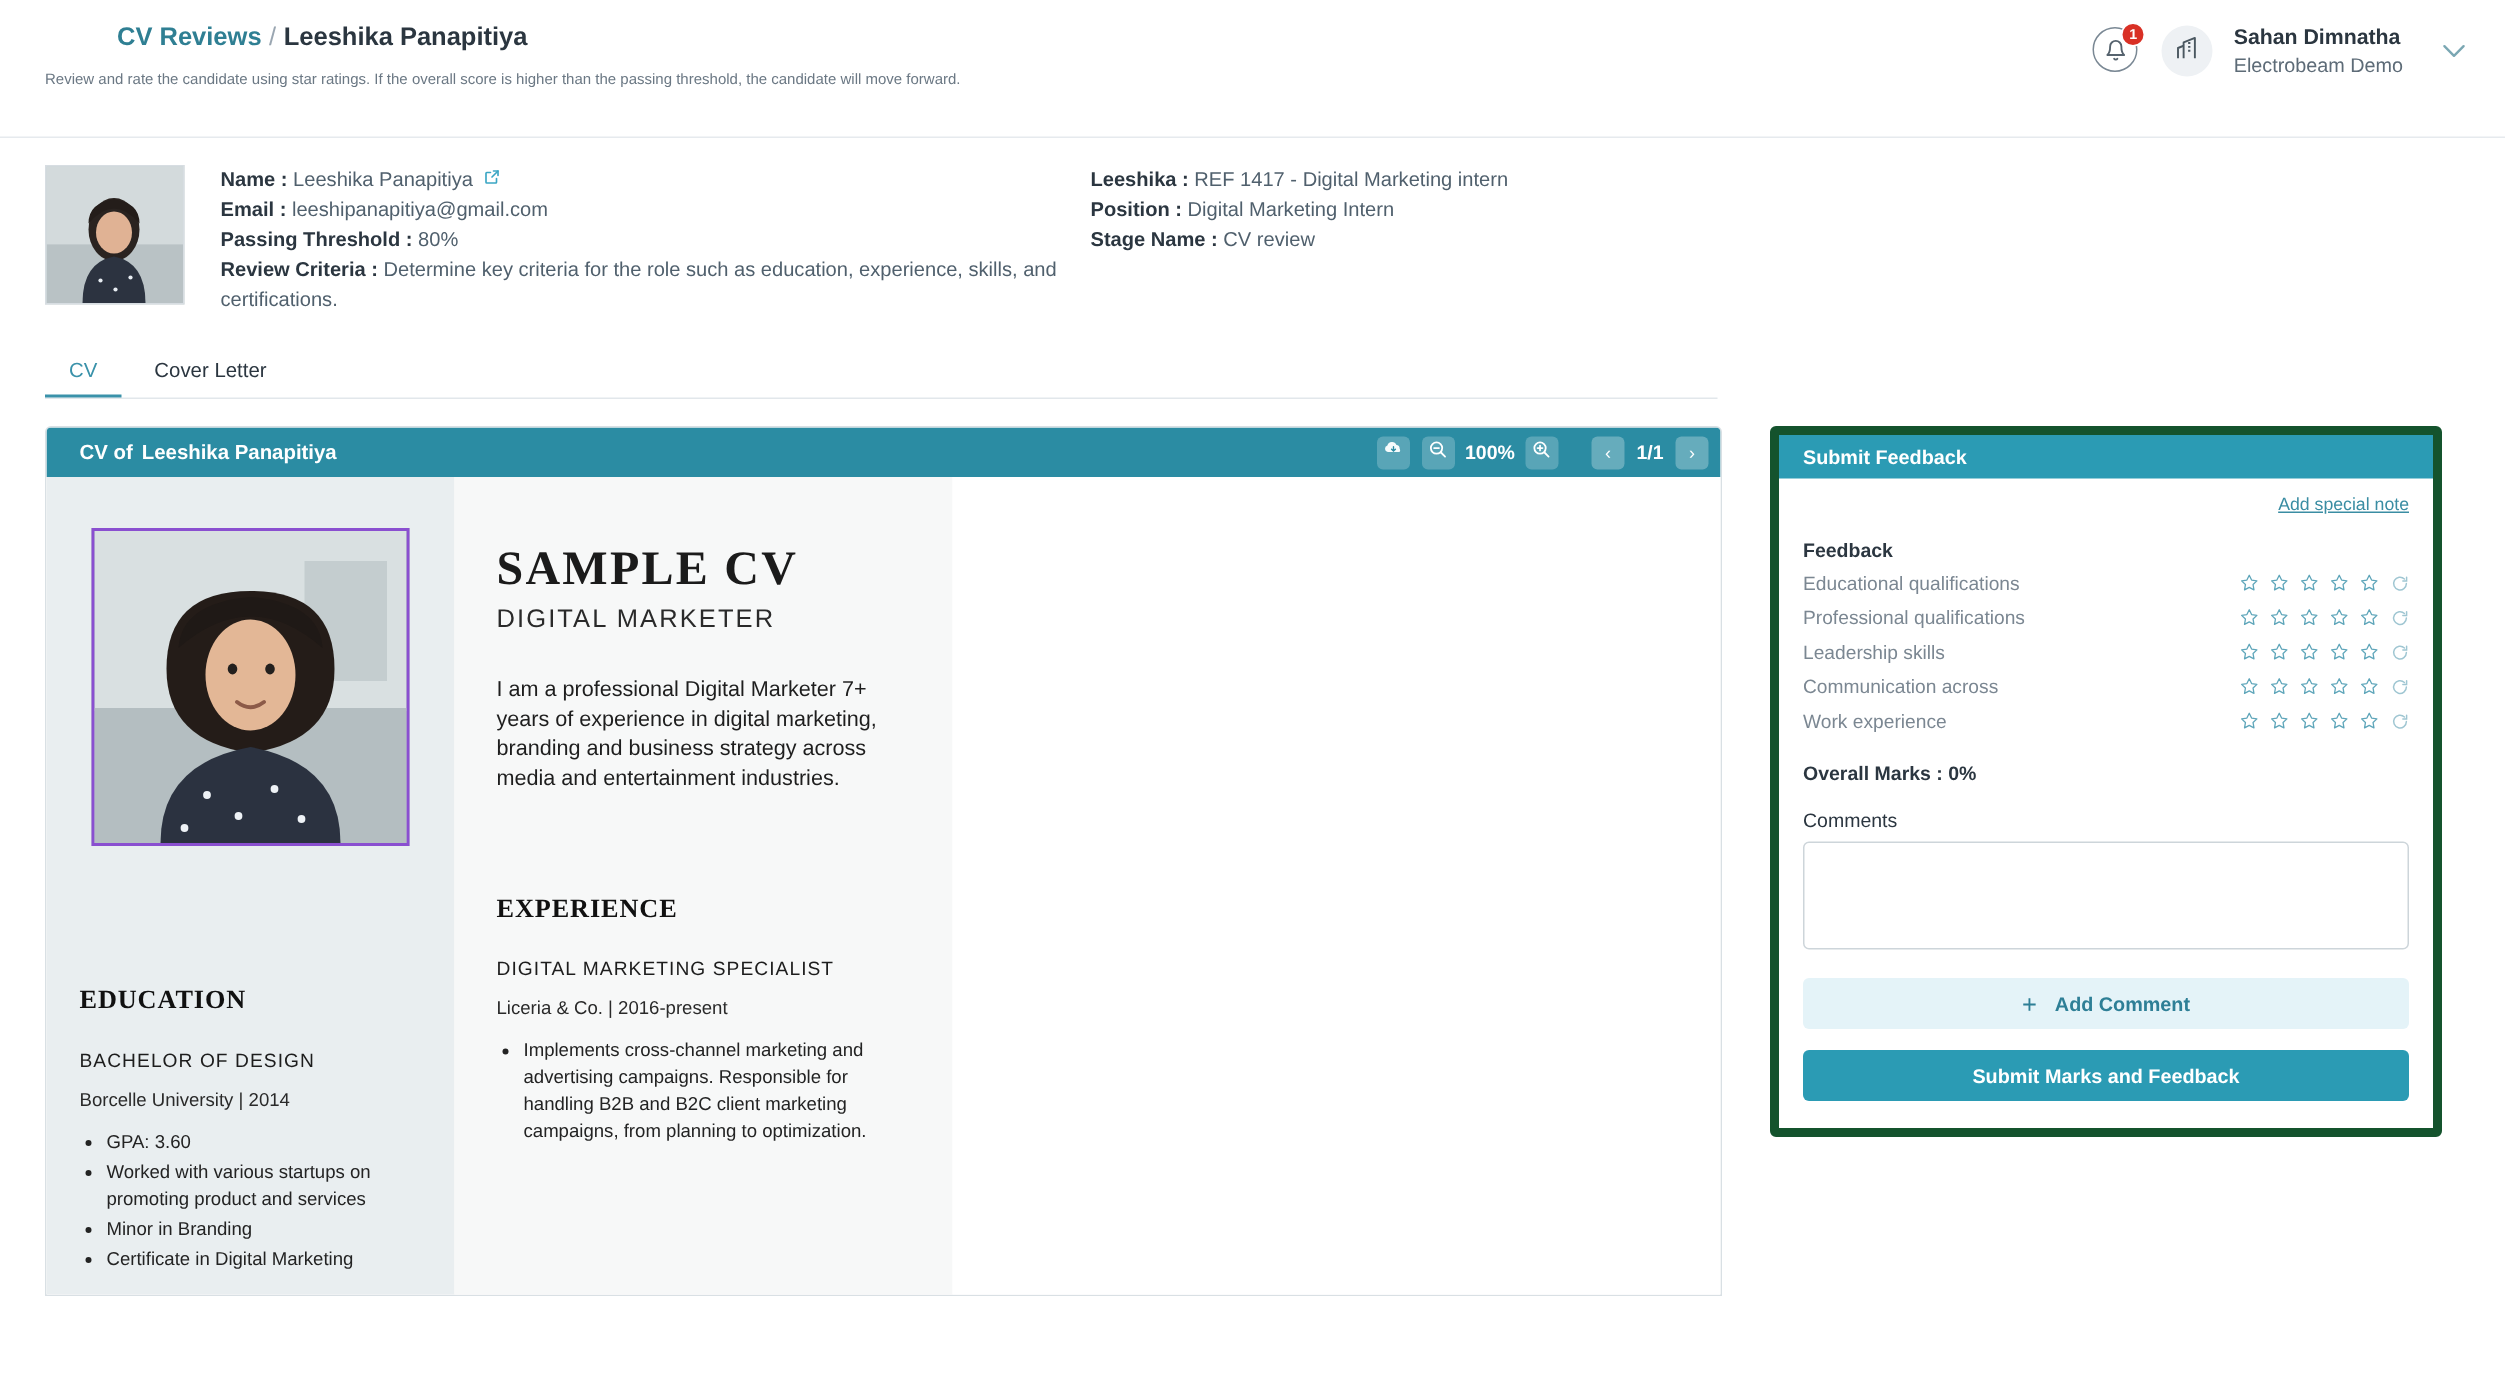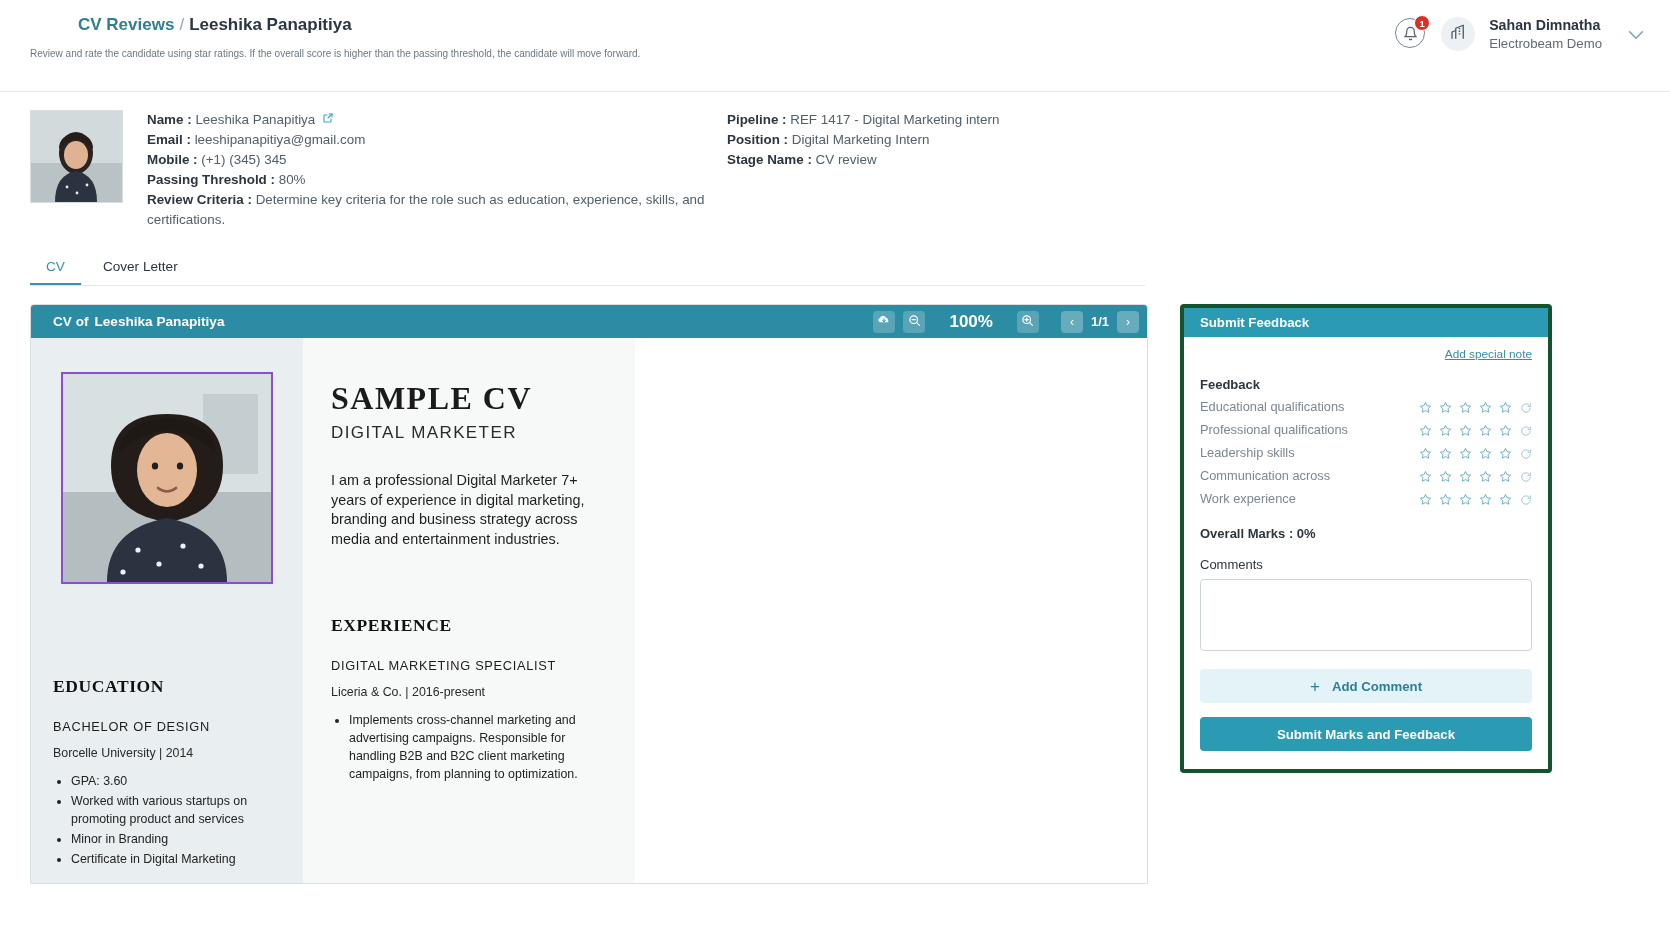--- a/index.html
+++ b/index.html
@@ -117,21 +117,21 @@
   }
   .viewer-title { font-size: 13.6px; font-weight: bold; }
   .viewer-title .nm { margin-left: 6px; }
   .bar-spacer { flex: 1; }
   .tool-btn {
     width: 22px; height: 22px; border-radius: 4px;
     background: rgba(255,255,255,0.22);
     display: flex; align-items: center; justify-content: center;
     margin: 0 4px; cursor: pointer;
   }
-  .zoom-level { font-size: 17px; font-weight: bold; margin: 0 20px; }
+  .zoom-level { font-size: 13px; font-weight: bold; margin: 0 3px; }
   .page-nav { display: flex; align-items: center; margin-left: 18px; }
   .nav-btn {
     width: 22px; height: 22px; border-radius: 4px;
     background: rgba(255,255,255,0.28);
     display: flex; align-items: center; justify-content: center;
     cursor: pointer; font-size: 12px; color: #fff;
   }
   .page-count { font-size: 13px; font-weight: bold; margin: 0 8px; }
 
   
@@ -184,22 +184,22 @@
     margin: 12px 0 0 0; padding-left: 18px;
   }
   ul.bullets li {
     font-size: 12.4px; line-height: 18px;
     color: #232323; margin-bottom: 2px;
   }
   .doc-blank { flex: 1; background: #ffffff; }
 
   
   .feedback {
-    width: 372px;
-    border: 4px solid #14532d;
+    width: 448px;
+    border: 6px solid #14532d;
     border-radius: 4px;
     background: #fff;
     align-self: flex-start;
   }
   .fb-head {
     background: #2b9bb4; color: #fff;
     font-size: 13.2px; font-weight: bold;
     padding: 7px 16px;
   }
   .fb-body { padding: 10px 16px 18px 16px; }
@@ -324,36 +324,32 @@
               <path d="M20 4l-8 8"></path>
             <path d="M18 14v5a1 1 0 0 1-1 1H5a1 1 0 0 1-1-1V7a1 1 0 0 1 1-1h5"></path>
           </svg>
         </span>
       </div>
       <div class="info-line">
         <b>Email :</b>
         <span>leeshipanapitiya@gmail.com</span>
       </div>
       <div class="info-line">
-        <b>Mobile :</b>
-        <span>(+1) (345) 345</span>
-      </div>
-      <div class="info-line">
         <b>Passing Threshold :</b>
         <span>80%</span>
       </div>
       <div class="info-line wide">
         <b>Review Criteria :</b>
         <span>Determine key criteria for the role such as education, experience, skills, and certifications.</span>
       </div>
     </div>
 
     <div class="info-col-b">
       <div class="info-line">
-        <b>Pipeline :</b>
+        <b>Leeshika :</b>
         <span>REF 1417 - Digital Marketing intern</span>
       </div>
       <div class="info-line">
         <b>Position :</b>
         <span>Digital Marketing Intern</span>
       </div>
       <div class="info-line">
         <b>Stage Name :</b>
         <span>CV review</span>
       </div>

